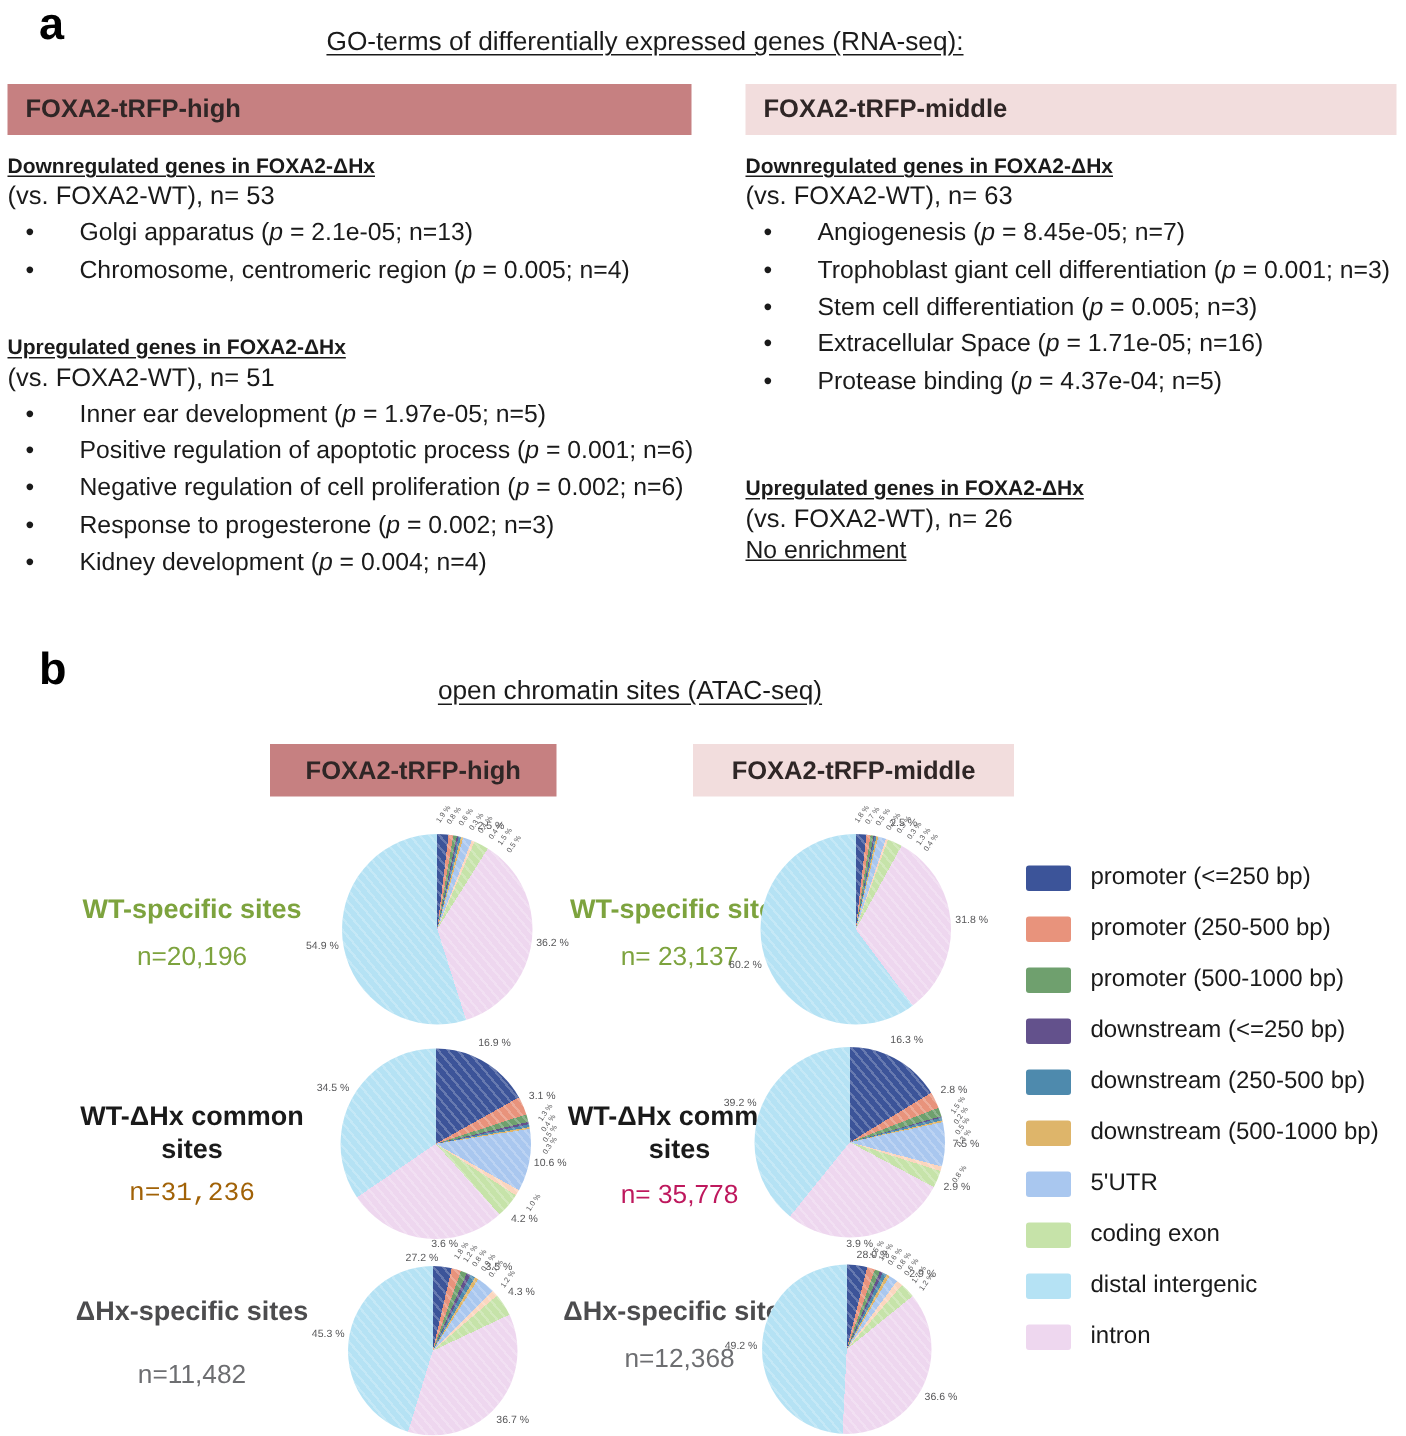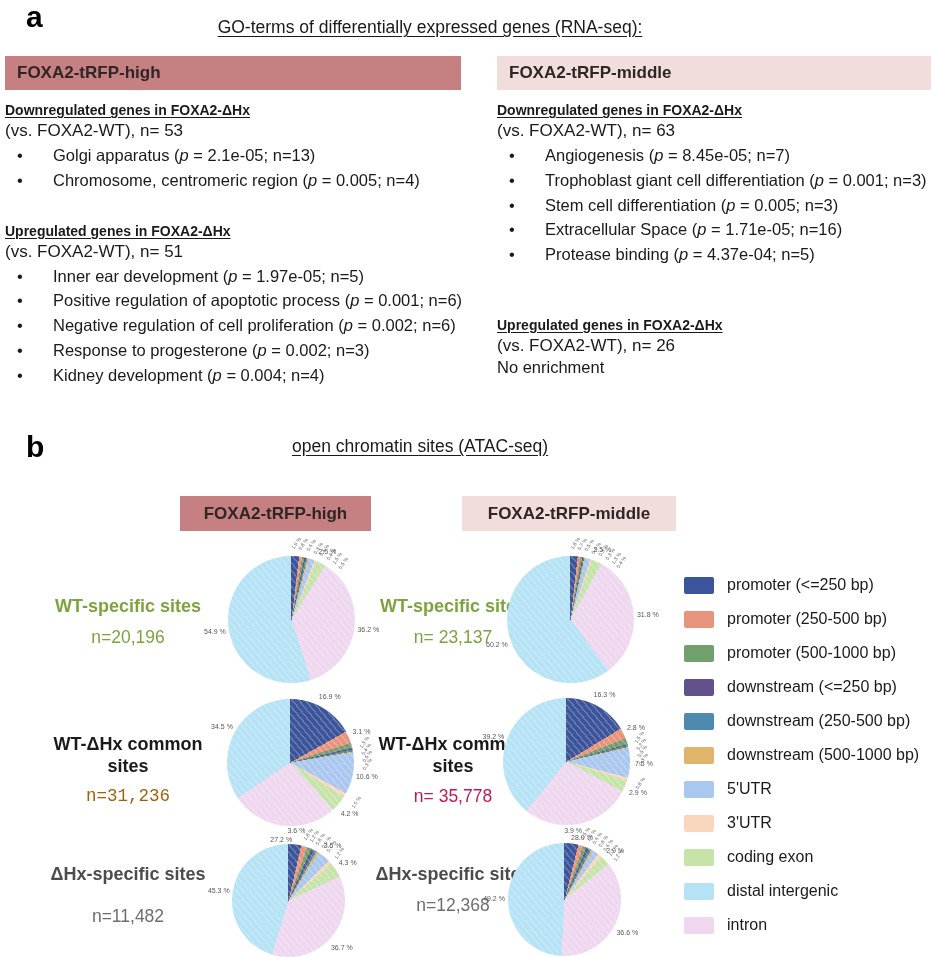--- a/index.html
+++ b/index.html
@@ -15,21 +15,21 @@
 
   .hdr-bar { position:absolute; height:34px; line-height:34px; font-size:17px;
              font-weight:bold; color:#2f2626; }
   .hdr-bar.pad { padding-left:12px; }
   .hdr-bar.center { text-align:center; }
 
   .go-col { position:absolute; }
   .go-sec h3 { font-size:14px; font-weight:bold; }
   .go-sec h3 .u { text-decoration:underline; text-underline-offset:2px; }
   .go-sub { font-size:17px; margin:3px 0 2px 0; }
-  .go-note { font-size:16.5px; }
+  .go-note { font-size:16.5px;text-decoration:underline; }
   .go-list { list-style:none; }
   .go-list li { position:relative; padding-left:48px; font-size:16.5px; line-height:1.5; }
   .go-list li::before { content:"\2022"; position:absolute; left:12px; }
   .go-sec.second { margin-top:30px; }
   .go-sec.second-r { margin-top:50px; }
 
   
   .pie-wrap { position:absolute; }
   .pw-lg { width:127px; height:127px; }
   .pw-sm { width:113px; height:113px; }
@@ -98,21 +98,21 @@
     <div class="go-sec second-r">
       <h3><span class="u">Upregulated genes in FOXA2-ΔHx</span></h3>
       <div class="go-sub">(vs. FOXA2-WT), n= 26</div>
       <div class="go-note">No enrichment</div>
     </div>
   </div>
 </section>
 
 <section>
   <div class="panel-label" style="left:26px;top:430px">b</div>
-  <div class="title-line" style="left:200px;top:436px;width:440px">
+  <div class="title-line" style="left:200px;top:450px;width:440px">
     <span class="u">open chromatin sites (ATAC-seq)</span>
   </div>
 
   <div class="hdr-bar center" style="left: 180px; top: 496px; width: 191px; height: 35px; line-height: 35px; background: rgb(198, 128, 129);">FOXA2-tRFP-high</div>
   <div class="hdr-bar center" style="left: 462px; top: 496px; width: 214px; height: 35px; line-height: 35px; background: rgb(242, 221, 221);">FOXA2-tRFP-middle</div>
 
   <div class="row-label" style="left:48px;top:596px;width:160px">
     <div class="row-title" style="color: rgb(125, 163, 62);">WT-specific sites</div>
     <div class="row-n" style="color: rgb(125, 163, 62);">n=20,196</div>
   </div>
@@ -246,24 +246,20 @@
       </div>
       <div class="legend-item">
         <span class="swatch" style="background: rgb(222, 181, 106);"></span>
         <span class="legend-label">downstream (500-1000 bp)</span>
       </div>
       <div class="legend-item">
         <span class="swatch" style="background: rgb(169, 199, 239);"></span>
         <span class="legend-label">5'UTR</span>
       </div>
       <div class="legend-item">
-        <span class="swatch" style="background: rgb(251, 214, 191);"></span>
-        <span class="legend-label">3'UTR</span>
-      </div>
-      <div class="legend-item">
         <span class="swatch" style="background: rgb(198, 227, 169);"></span>
         <span class="legend-label">coding exon</span>
       </div>
       <div class="legend-item">
         <span class="swatch" style="background: rgb(181, 226, 244);"></span>
         <span class="legend-label">distal intergenic</span>
       </div>
       <div class="legend-item">
         <span class="swatch" style="background: rgb(238, 215, 239);"></span>
         <span class="legend-label">intron</span>

